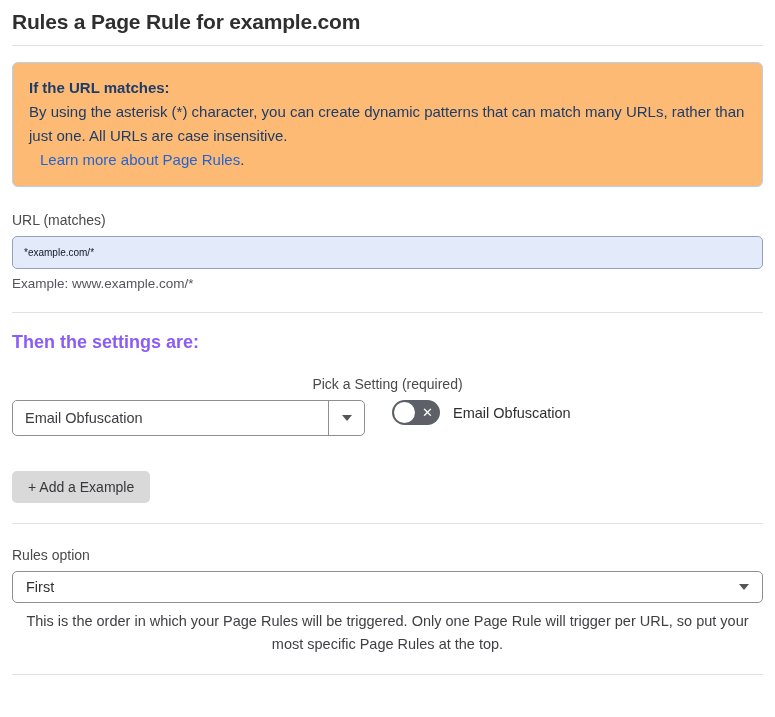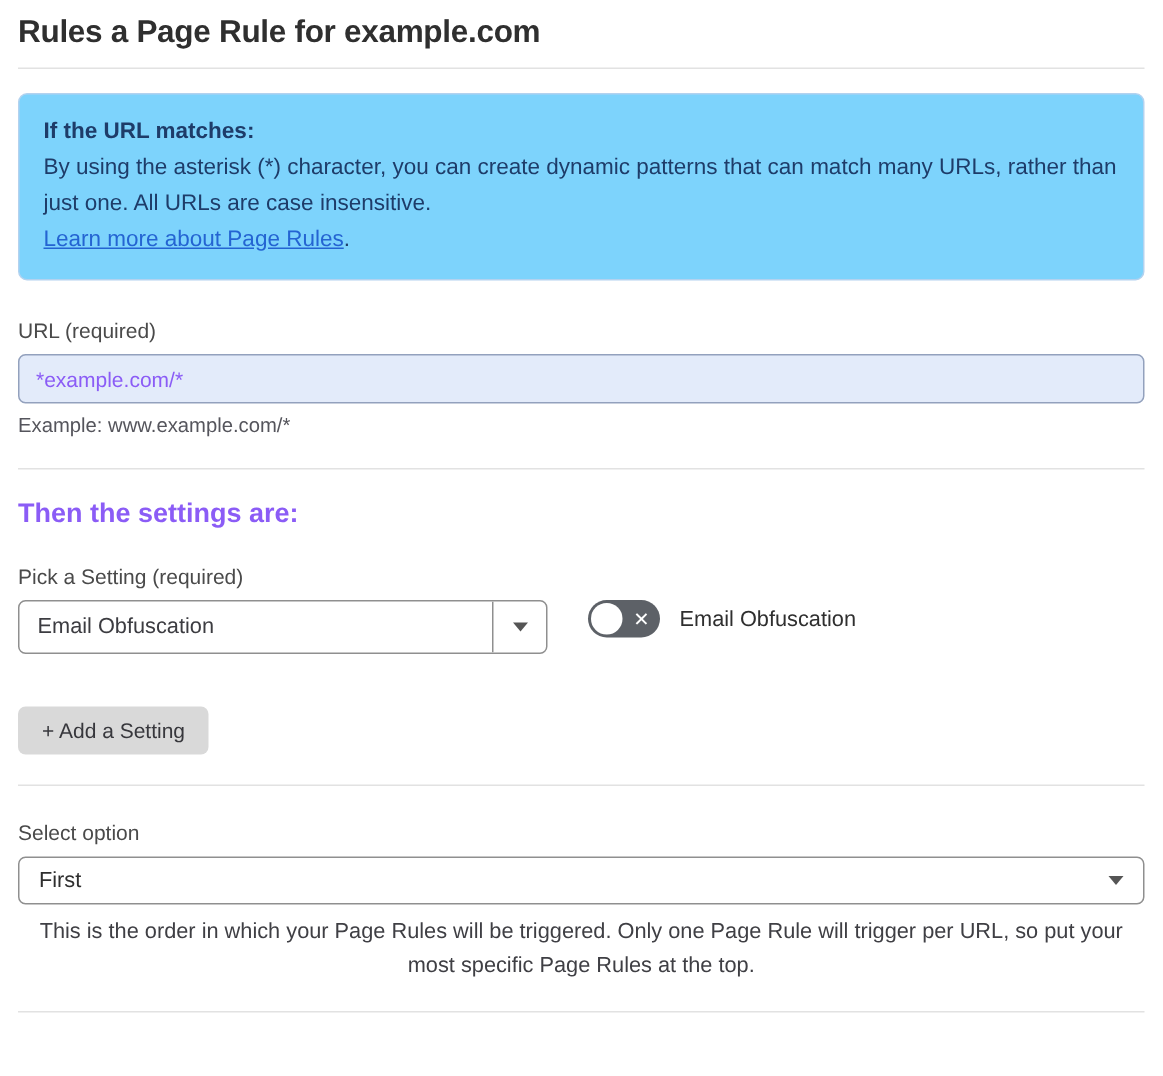--- a/index.html
+++ b/index.html
@@ -21,52 +21,52 @@
   }
   .divider {
     border: none;
     border-top: 1px solid #e2e2e2;
     height: 0;
   }
 
   
   .info-box {
     margin-top: 16px;
-    background: #7dd3fc;
+    background: #fdba74;
     border: 1px solid #b3d2ef;
     border-radius: 6px;
     padding: 13px 16px 14px 16px;
     color: #1e3c69;
     font-size: 15px;
     line-height: 24px;
   }
   .info-box .info-heading { font-weight: 700; }
   .info-box a.info-link {
     color: #2464d2;
-    text-decoration: underline;
-    cursor: pointer;
+    cursor: pointer;
+    margin-left: 11px;
   }
 
   
   .field-label {
     margin-top: 25px;
     font-size: 14px;
     color: #4a4a4a;
     margin-bottom: 8px;
   }
   .url-input {
     display: block;
     width: 751px;
     height: 33px;
     background: #e3ebfa;
     border: 1px solid #93a1bd;
     border-radius: 5px;
     padding: 0 11px;
-    font-size: 14px;
-    color: #8b5cf6;
+    font-size: 10px;
+    color: #0f172a;
     font-family: "Liberation Sans", "DejaVu Sans", sans-serif;
     outline: none;
   }
   .hint-text {
     margin-top: 7px;
     font-size: 13.5px;
     color: #55555c;
   }
 
   .section-gap-top { margin-top: 21px; }
@@ -206,52 +206,52 @@
 
   <h1 class="page-title">Rules a Page Rule for example.com</h1>
   <hr class="divider">
 
   <div class="info-box">
     <div class="info-heading">If the URL matches:</div>
     <div>By using the asterisk (*) character, you can create dynamic patterns that can match many URLs, rather than just one. All URLs are case insensitive.</div>
     <div><a class="info-link">Learn more about Page Rules</a><span>.</span></div>
   </div>
 
-  <div class="field-label">URL (required)</div>
+  <div class="field-label">URL (matches)</div>
   <input class="url-input" type="text" value="*example.com/*" style="">
   <div class="hint-text">Example: www.example.com/*</div>
 
   <hr class="divider section-gap-top">
 
   <h2 class="section-heading">Then the settings are:</h2>
 
-  <div class="field-label" style="margin-top:23px;">Pick a Setting (required)</div>
+  <div class="field-label" style="margin-top:23px;text-align:center;">Pick a Setting (required)</div>
 
   <div class="setting-row" style="margin-top:0;">
     <div class="select-box">
       <div class="select-value">Email Obfuscation</div>
       <div class="select-arrow-seg">
         <span class="caret-down"></span>
       </div>
     </div>
     <div class="toggle-group">
       <div class="toggle">
         <span class="knob"></span>
         <span class="x-glyph">✕</span>
       </div>
       <span class="toggle-label">Email Obfuscation</span>
     </div>
   </div>
 
-  <button class="btn btn-gray add-setting-btn">+ Add a Setting</button>
+  <button class="btn btn-gray add-setting-btn">+ Add a Example</button>
 
   <hr class="divider mt-20">
 
 
-  <div class="field-label" style="margin-top:23px; margin-bottom:0;">Select option</div>
+  <div class="field-label" style="margin-top:23px; margin-bottom:0;">Rules option</div>
 
   <div class="order-select">
     <span class="select-value">First</span>
     <span class="caret-down"></span>
   </div>
 
   <div class="help-text">This is the order in which your Page Rules will be triggered. Only one Page Rule will trigger per URL, so put your most specific Page Rules at the top.</div>
 
   <hr class="divider mt-18">
 

